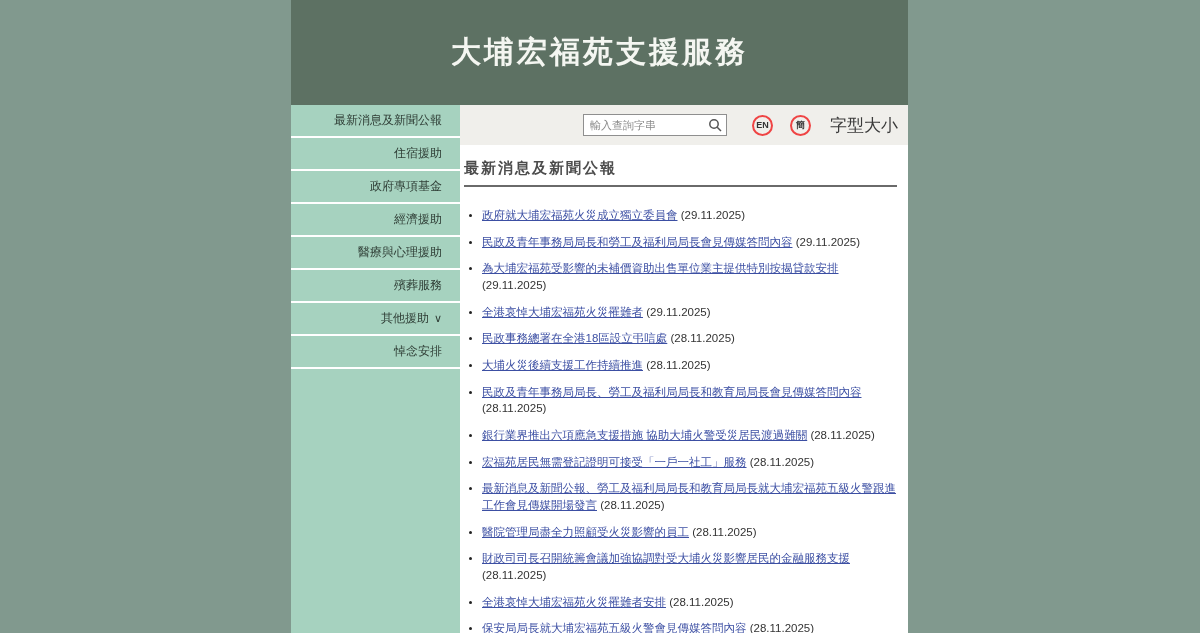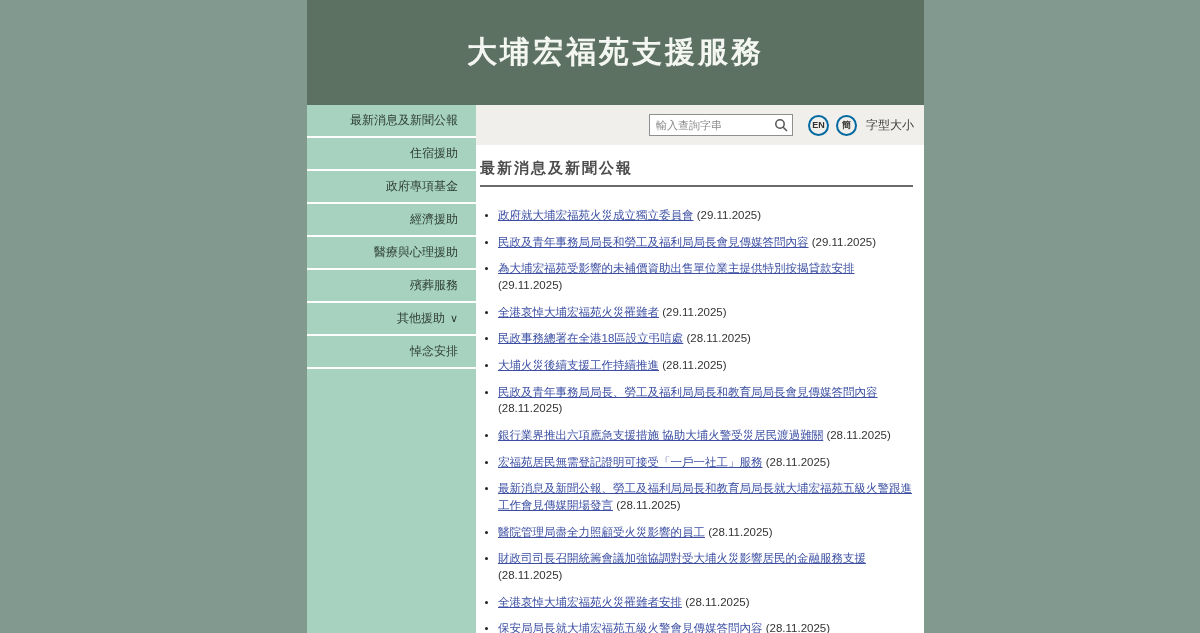--- a/index.html
+++ b/index.html
@@ -1,32 +1,32 @@
 <!DOCTYPE html>
 <html><head>
 <meta charset="utf-8">
 <style>
   html,body{margin:0;padding:0;}
   body{width:1200px;height:633px;overflow:hidden;font-family:"Liberation Sans","DejaVu Sans",sans-serif;}
   .stage{position:relative;width:1200px;height:633px;background:#81998e;overflow:hidden;}
-  .page{position:absolute;left:307px;top:0;width:617px;height:633px;display:flex;flex-direction:column;}
+  .page{position:absolute;left:291px;top:0;width:617px;height:633px;display:flex;flex-direction:column;}
   .hdr{height:105px;background:#5d7163;display:flex;align-items:center;justify-content:center;flex:0 0 auto;}
   .hdr h1{margin:0;color:#f4f6f1;font-size:30px;font-weight:bold;letter-spacing:3px;}
   .bodyrow{flex:1;display:flex;min-height:0;border-radius:11px;}
   .sidebar{width:169px;flex:0 0 169px;background:#a6d2bf;}
   .side-item{height:31px;border-bottom:2px solid #ffffff;display:flex;align-items:center;justify-content:flex-end;padding-right:18px;font-size:12px;color:#2f3e36;cursor:pointer;white-space:nowrap;}
   .side-item .chev{margin-left:5px;font-size:11px;}
   .content{flex:1;background:#ffffff;display:flex;flex-direction:column;min-width:0;}
-  .toolbar{height:40px;flex:0 0 40px;background:#f0efeb;display:flex;align-items:center;justify-content:flex-end;gap:7px;padding:0 10px;}
+  .toolbar{height:40px;flex:0 0 40px;background:#f0efeb;display:flex;align-items:center;justify-content:flex-end;gap:17px;padding:0 10px;}
   .searchbox{position:relative;margin-right:8px;}
   .searchbox input{width:112px;height:20px;border:1px solid #8f8f8f;background:#fff;font-size:11px;padding:0 24px 0 6px;color:#333;outline:none;font-family:inherit;}
   .searchbox input::placeholder{color:#8a8a8a;}
   .mag{position:absolute;right:5px;top:4px;width:14px;height:14px;cursor:pointer;}
-  .circle{width:21px;height:21px;border-radius:50%;border:2px solid #0369a1;background:transparent;font-size:9px;font-weight:bold;color:#333;display:flex;align-items:center;justify-content:center;padding:0;cursor:pointer;font-family:inherit;box-sizing:border-box;line-height:1;}
-  .fontsize{font-size:12px;color:#3a3a3a;margin-left:2px;}
+  .circle{width:21px;height:21px;border-radius:50%;border:2px solid #ef4444;background:transparent;font-size:9px;font-weight:bold;color:#333;display:flex;align-items:center;justify-content:center;padding:0;cursor:pointer;font-family:inherit;box-sizing:border-box;line-height:1;}
+  .fontsize{font-size:17px;color:#3a3a3a;margin-left:2px;}
   main{padding:12px 11px 0 4px;overflow:hidden;}
   main h2{margin:2px 0 0 0;font-size:15px;font-weight:bold;color:#4d4d4d;letter-spacing:2px;padding-bottom:7px;border-bottom:2px solid #6a6a6a;}
   ul.news{list-style:disc;margin:20px 0 0 0;padding:0 0 0 18px;}
   ul.news li{margin-bottom:10px;font-size:11.5px;line-height:1.45;color:#333;}
   ul.news li::marker{color:#222;font-size:10px;}
   a.news-link{color:#3c4fa3;text-decoration:underline;cursor:pointer;}
   .news-date{color:#333;}
 </style>
 </head>
 <body>

